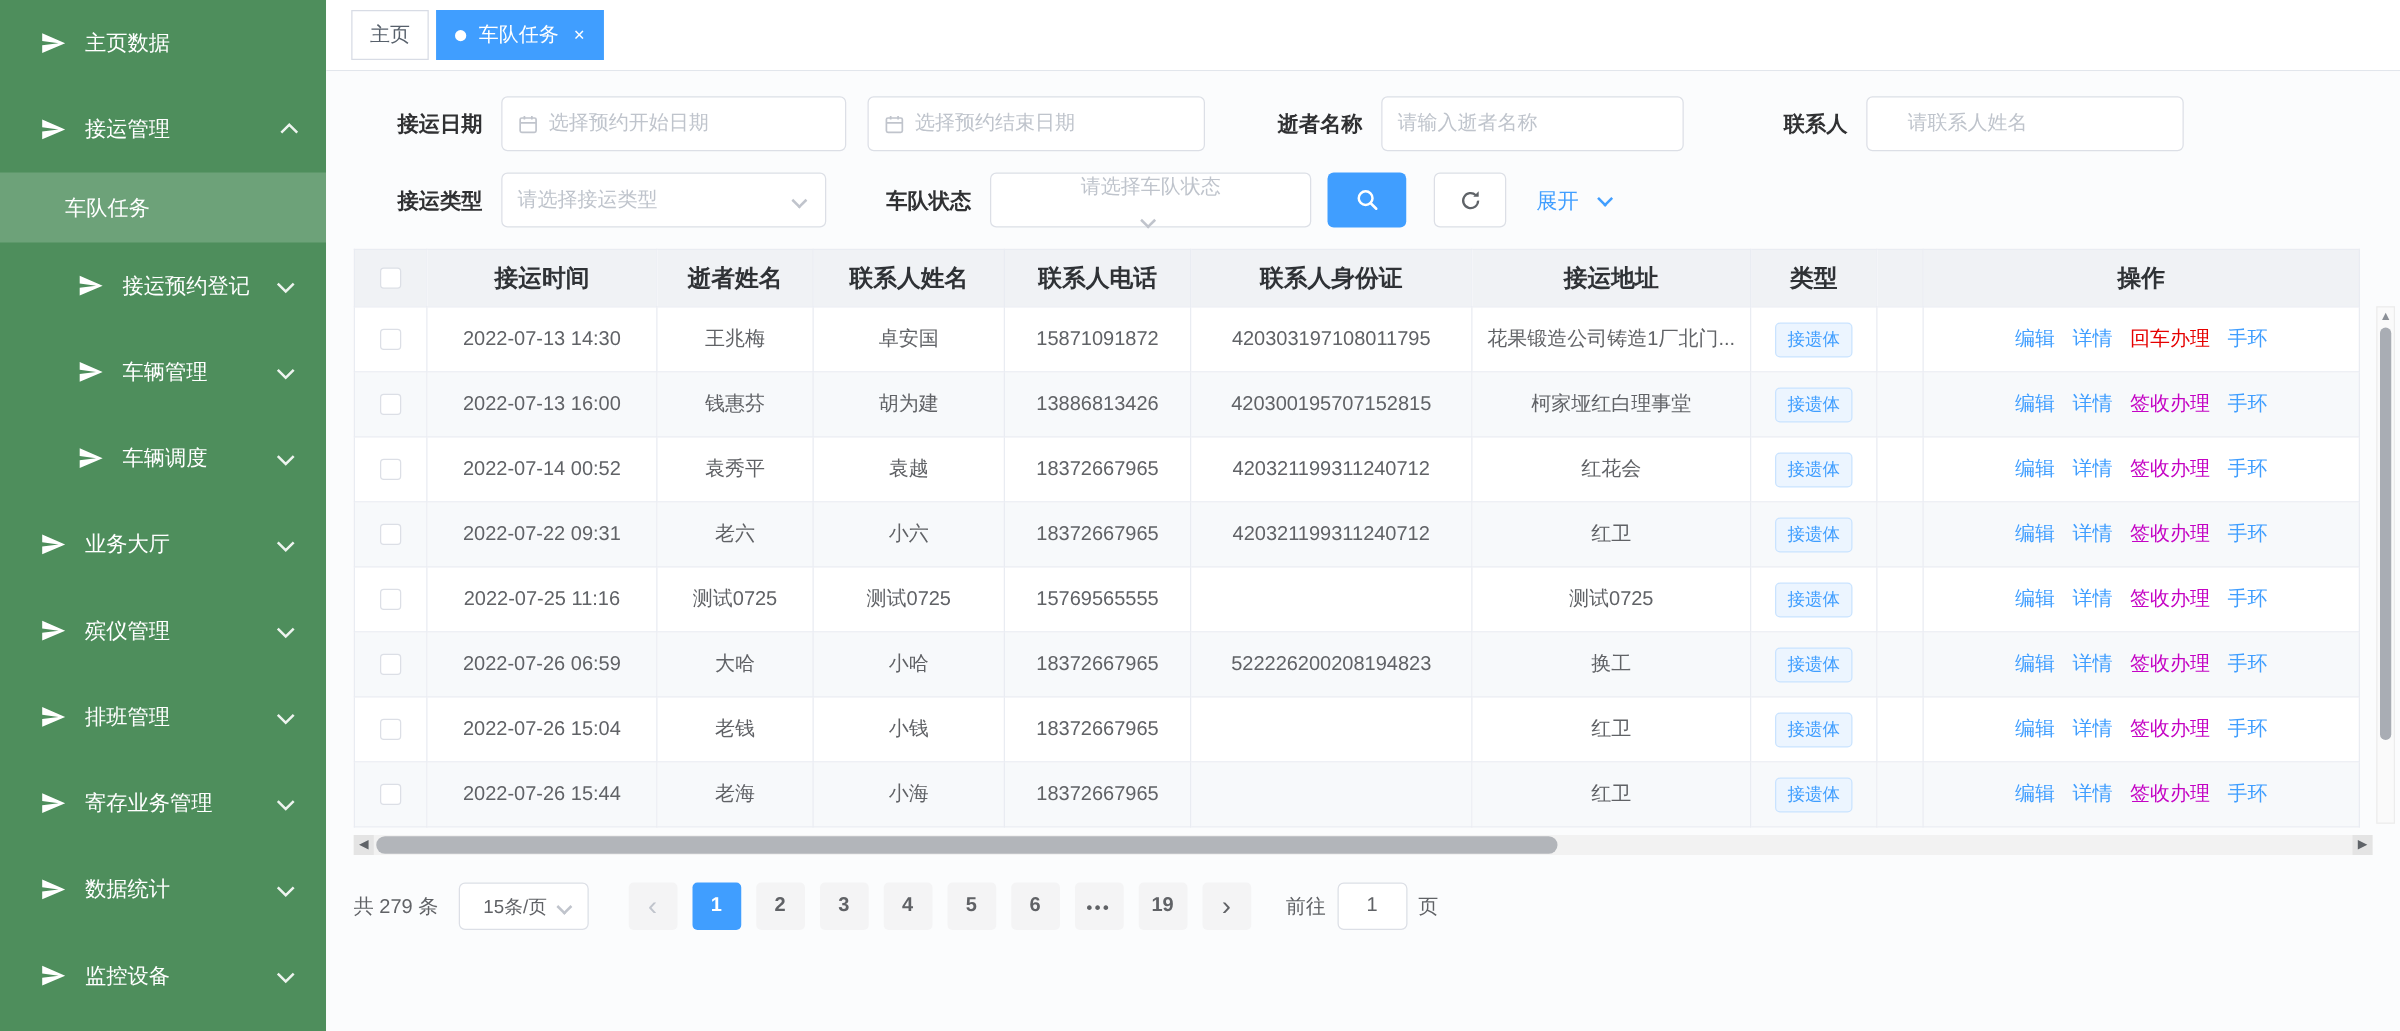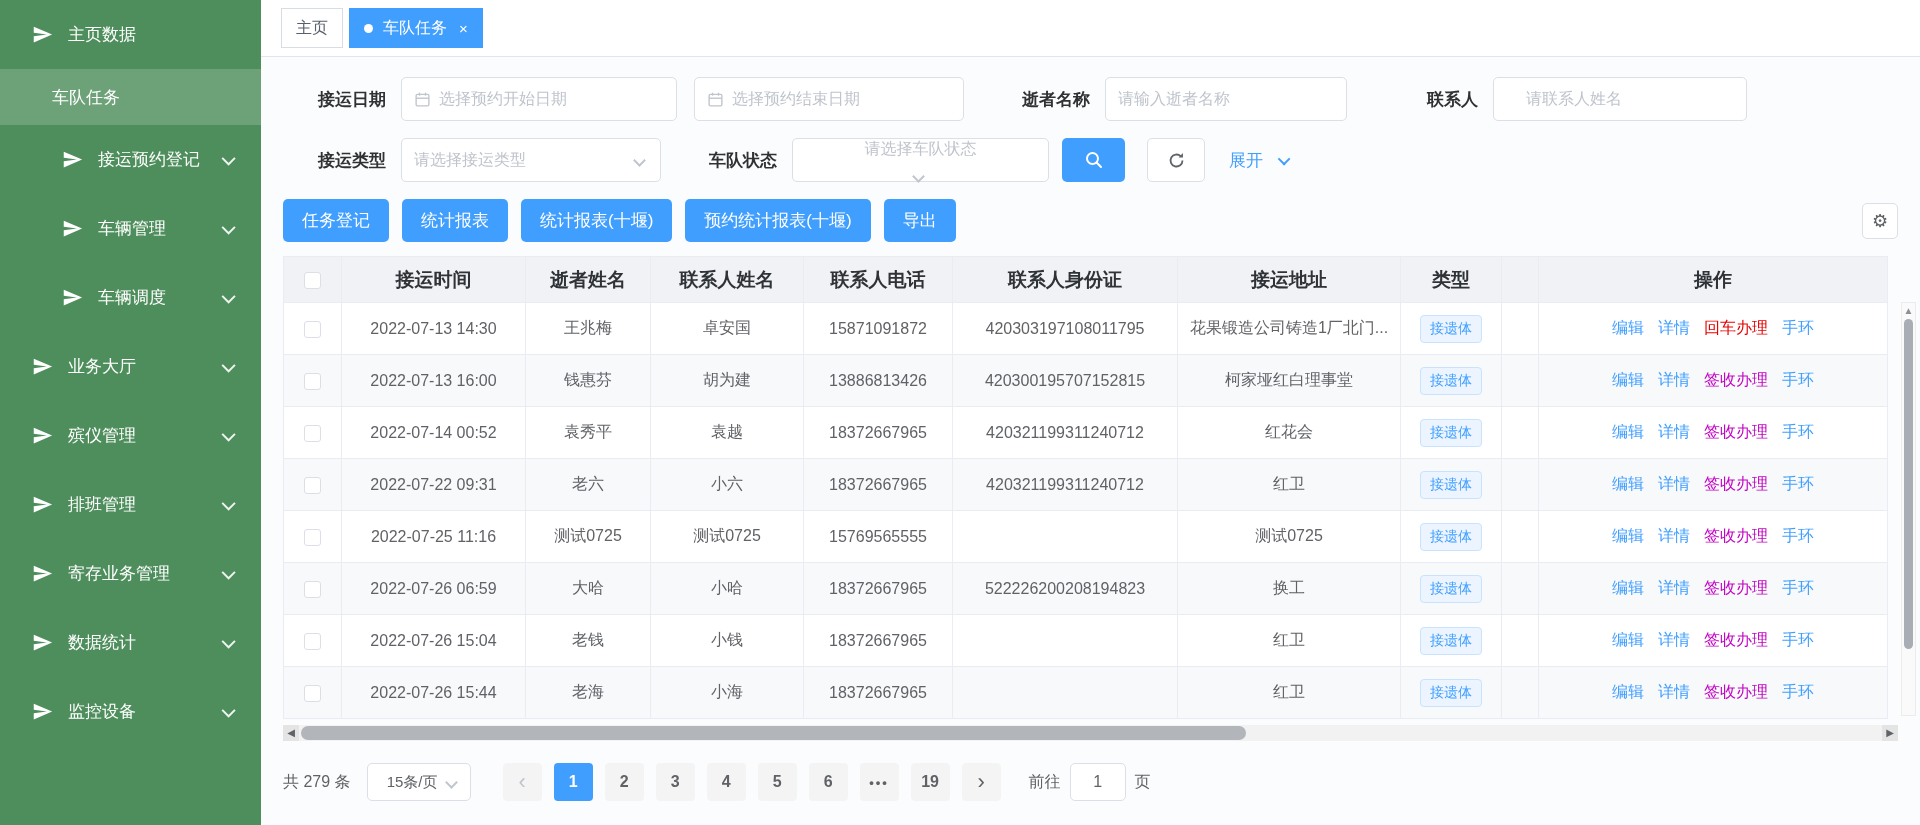--- a/index.html
+++ b/index.html
@@ -112,20 +112,29 @@
   <aside class="sidebar">
     <div id="sidebar-menu">
         <div class="side-item">
           <span class="plane">
             <svg width="21" height="21" viewBox="0 0 24 24" fill="#fff">
               <path d="M2.01 21 23 12 2.01 3 2 10l15 2-15 2z"></path>
             </svg>
           </span>
           <span>主页数据</span>
         </div>
+        <div class="side-item">
+          <span class="plane">
+            <svg width="21" height="21" viewBox="0 0 24 24" fill="#fff">
+              <path d="M2.01 21 23 12 2.01 3 2 10l15 2-15 2z"></path>
+            </svg>
+          </span>
+          <span>接运管理</span>
+          <span class="chev up"></span>
+        </div>
         <div class="side-item sub-active">
           <span>车队任务</span>
         </div>
         <div class="side-item sub">
           <span class="plane">
             <svg width="21" height="21" viewBox="0 0 24 24" fill="#fff">
               <path d="M2.01 21 23 12 2.01 3 2 10l15 2-15 2z"></path>
             </svg>
           </span>
           <span>接运预约登记</span>
@@ -280,30 +289,20 @@
                 </svg>
             </span>
           </button>
           <span class="expand-link" style="margin-left:24px;">
             <span>展开</span>
             <span class="chevb"></span>
           </span>
         </div>
       </div>
 
-      <div class="toolbar" id="toolbar">
-          <button class="btn-blue">任务登记</button>
-          <button class="btn-blue">统计报表</button>
-          <button class="btn-blue">统计报表(十堰)</button>
-          <button class="btn-blue">预约统计报表(十堰)</button>
-          <button class="btn-blue">导出</button>
-          <button class="btn-gear">
-            <span>⚙</span>
-          </button>
-        </div>
 
       <div class="table-wrap">
         <table>
           <colgroup id="cols">
               <col style="width:58px">
               <col style="width:184px">
               <col style="width:125px">
               <col style="width:153px">
               <col style="width:149px">
               <col style="width:225px">

